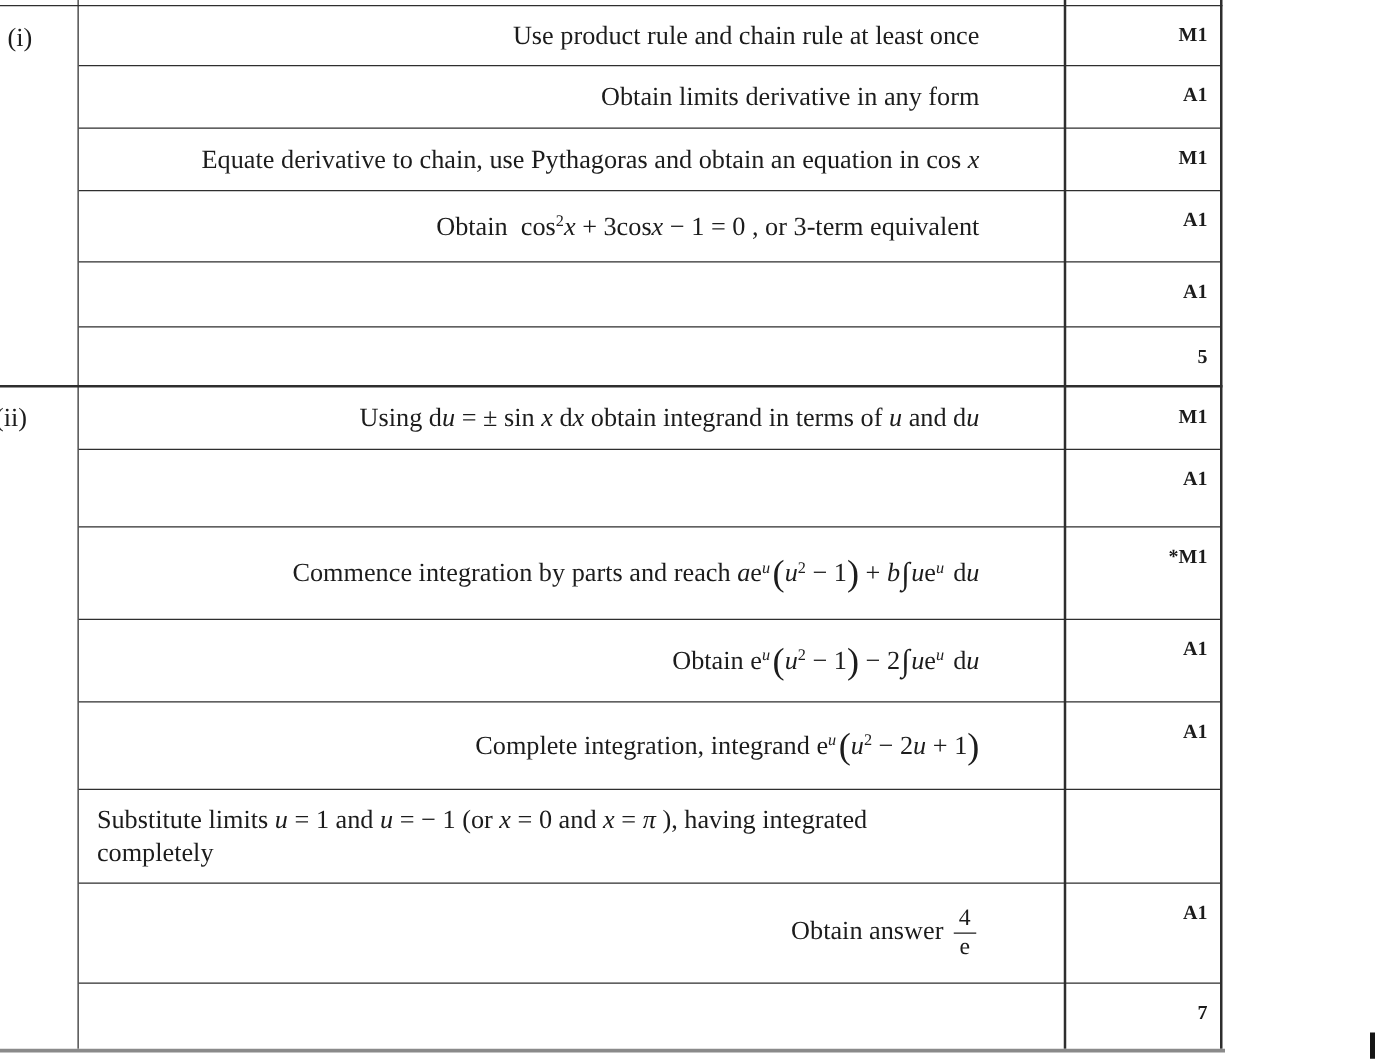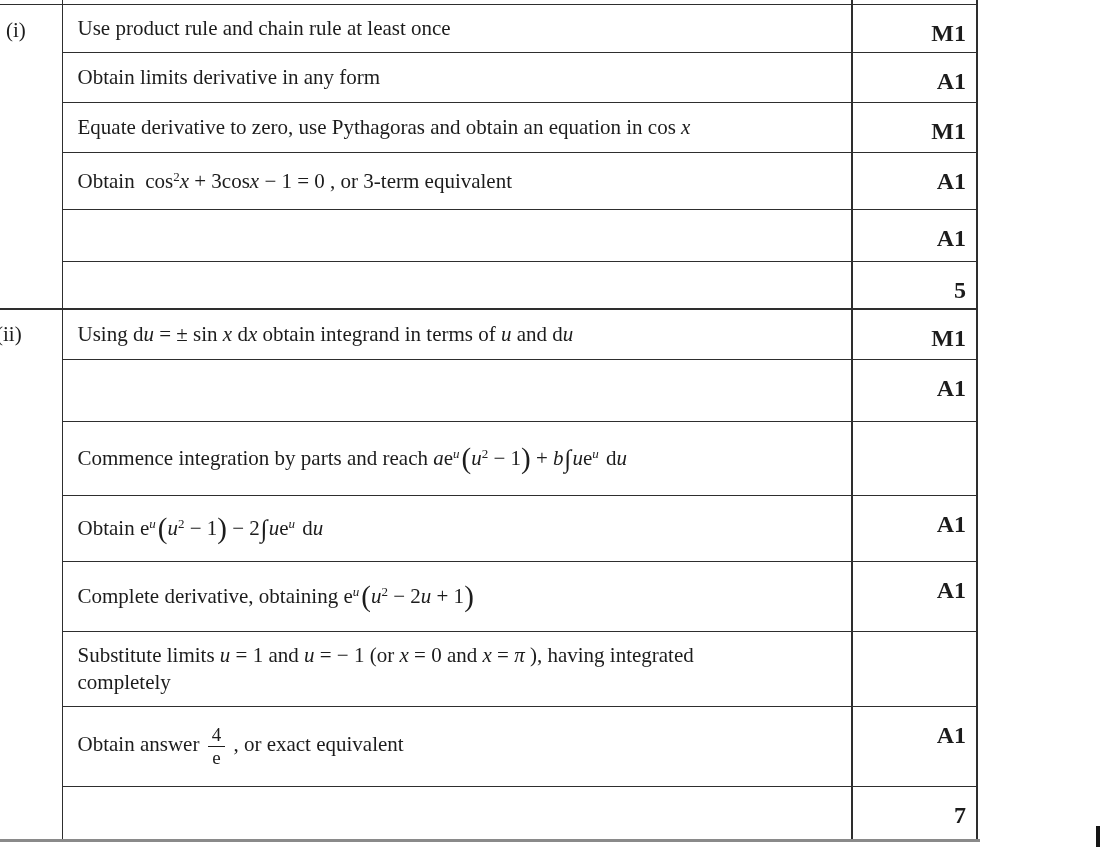--- a/index.html
+++ b/index.html
@@ -18,24 +18,24 @@
   .caret{position:absolute;left:1096px;top:826px;width:4px;height:21px;background:#151515;}
 
   
   .sec-label{position:absolute;font-size:21px;line-height:1.2;white-space:nowrap;}
 
   
   .rows{position:absolute;left:62.5px;width:913.5px;}
   .row{box-sizing:border-box;display:flex;border-bottom:1.5px solid #2e2e2e;}
   .row.last{border-bottom:none;}
   .desc{box-sizing:border-box;width:729px;padding-left:15px;padding-right:8px;
-        display:flex;align-items:center;font-size:21px;line-height:1.28;}
+        display:flex;align-items:center;font-size:21px;line-height:1.28;justify-content:flex-end;}
   .desc-inner{display:inline;}
   .mark{box-sizing:border-box;flex:1;text-align:right;padding:15px 10px 0 0;
-        font-weight:bold;font-size:24px;line-height:1.1;}
+        font-weight:bold;font-size:16px;line-height:1.1;}
 
   
   .seg{white-space:pre-wrap;}
   .seg-i{font-style:italic;white-space:pre-wrap;}
   .seg-sup{font-size:13px;vertical-align:7px;white-space:pre-wrap;}
   .seg-supi{font-size:13px;vertical-align:7px;font-style:italic;margin-right:2px;white-space:pre-wrap;}
   .seg-p{font-size:29px;line-height:0;vertical-align:-3px;font-weight:400;}
   .seg-int{font-size:25px;line-height:0;vertical-align:-2px;margin:0 1px;}
   .frac{display:inline-flex;flex-direction:column;text-align:center;vertical-align:middle;
         line-height:1.05;font-size:19px;margin:0 3px;}
@@ -67,21 +67,21 @@
       <div class="mark">M1</div>
     </div>
     <div class="row" style="height:50px">
       <div class="desc">
           <span class="desc-inner"><span class="seg">Obtain limits derivative in any form</span></span>
         </div>
       <div class="mark">A1</div>
     </div>
     <div class="row" style="height:50px">
       <div class="desc">
-          <span class="desc-inner"><span class="seg">Equate derivative to zero, use Pythagoras and obtain an equation in cos </span><span class="seg seg-i">x</span></span>
+          <span class="desc-inner"><span class="seg">Equate derivative to chain, use Pythagoras and obtain an equation in cos </span><span class="seg seg-i">x</span></span>
         </div>
       <div class="mark">M1</div>
     </div>
     <div class="row" style="height:57px">
       <div class="desc">
           <span class="desc-inner"><span class="seg">Obtain  </span><span class="seg">cos</span><span class="seg seg-sup">2</span><span class="seg seg-i">x</span><span class="seg"> + 3cos</span><span class="seg seg-i">x</span><span class="seg"> − 1 = 0 , or 3-term equivalent</span></span>
         </div>
       <div class="mark">A1</div>
     </div>
     <div class="row" style="height:52px">
@@ -102,44 +102,45 @@
         </div>
       <div class="mark">M1</div>
     </div>
     <div class="row" style="height:62px">
       <div class="mark">A1</div>
     </div>
     <div class="row" style="height:74px">
       <div class="desc">
           <span class="desc-inner"><span class="seg">Commence integration by parts and reach </span><span class="seg seg-i">a</span><span class="seg">e</span><span class="seg seg-supi">u</span><span class="seg seg-p">(</span><span class="seg seg-i">u</span><span class="seg seg-sup">2</span><span class="seg"> − 1</span><span class="seg seg-p">)</span><span class="seg"> + </span><span class="seg seg-i">b</span><span class="seg seg-int">∫</span><span class="seg seg-i">u</span><span class="seg">e</span><span class="seg seg-supi">u</span><span class="seg"> d</span><span class="seg seg-i">u</span></span>
         </div>
+      <div class="mark">*M1</div>
     </div>
     <div class="row" style="height:66px">
       <div class="desc">
           <span class="desc-inner"><span class="seg">Obtain </span><span class="seg">e</span><span class="seg seg-supi">u</span><span class="seg seg-p">(</span><span class="seg seg-i">u</span><span class="seg seg-sup">2</span><span class="seg"> − 1</span><span class="seg seg-p">)</span><span class="seg"> − 2</span><span class="seg seg-int">∫</span><span class="seg seg-i">u</span><span class="seg">e</span><span class="seg seg-supi">u</span><span class="seg"> d</span><span class="seg seg-i">u</span></span>
         </div>
       <div class="mark">A1</div>
     </div>
     <div class="row" style="height:70px">
       <div class="desc">
-          <span class="desc-inner"><span class="seg">Complete derivative, obtaining </span><span class="seg">e</span><span class="seg seg-supi">u</span><span class="seg seg-p">(</span><span class="seg seg-i">u</span><span class="seg seg-sup">2</span><span class="seg"> − 2</span><span class="seg seg-i">u</span><span class="seg"> + 1</span><span class="seg seg-p">)</span></span>
+          <span class="desc-inner"><span class="seg">Complete integration, integrand </span><span class="seg">e</span><span class="seg seg-supi">u</span><span class="seg seg-p">(</span><span class="seg seg-i">u</span><span class="seg seg-sup">2</span><span class="seg"> − 2</span><span class="seg seg-i">u</span><span class="seg"> + 1</span><span class="seg seg-p">)</span></span>
         </div>
       <div class="mark">A1</div>
     </div>
     <div class="row" style="height:75px">
       <div class="desc">
           <span class="desc-inner"><span class="seg">Substitute limits </span><span class="seg seg-i">u</span><span class="seg"> = 1 and </span><span class="seg seg-i">u</span><span class="seg"> = − 1 (or </span><span class="seg seg-i">x</span><span class="seg"> = 0 and </span><span class="seg seg-i">x</span><span class="seg"> = </span><span class="seg seg-i">π</span><span class="seg"> ), having integrated completely</span></span>
         </div>
     </div>
     <div class="row" style="height:80px">
       <div class="desc">
           <span class="desc-inner"><span class="seg">Obtain answer </span><span class="frac">
               <span class="num">4</span>
               <span class="den">e</span>
-            </span><span class="seg"> , or exact equivalent</span></span>
+            </span></span>
         </div>
       <div class="mark">A1</div>
     </div>
     <div class="row last" style="height:52px">
       <div class="desc">
           <span class="desc-inner"></span>
         </div>
       <div class="mark">7</div>
     </div>
   </div>

